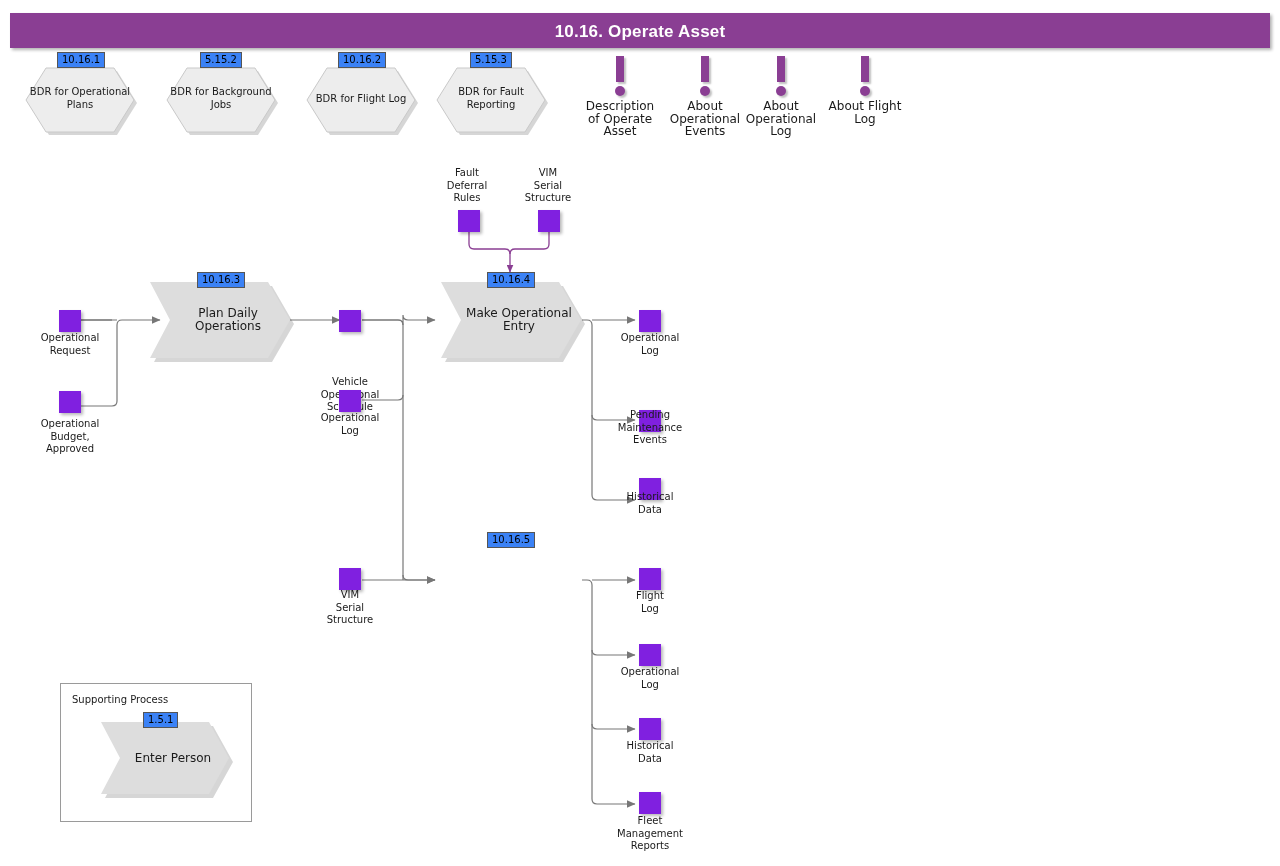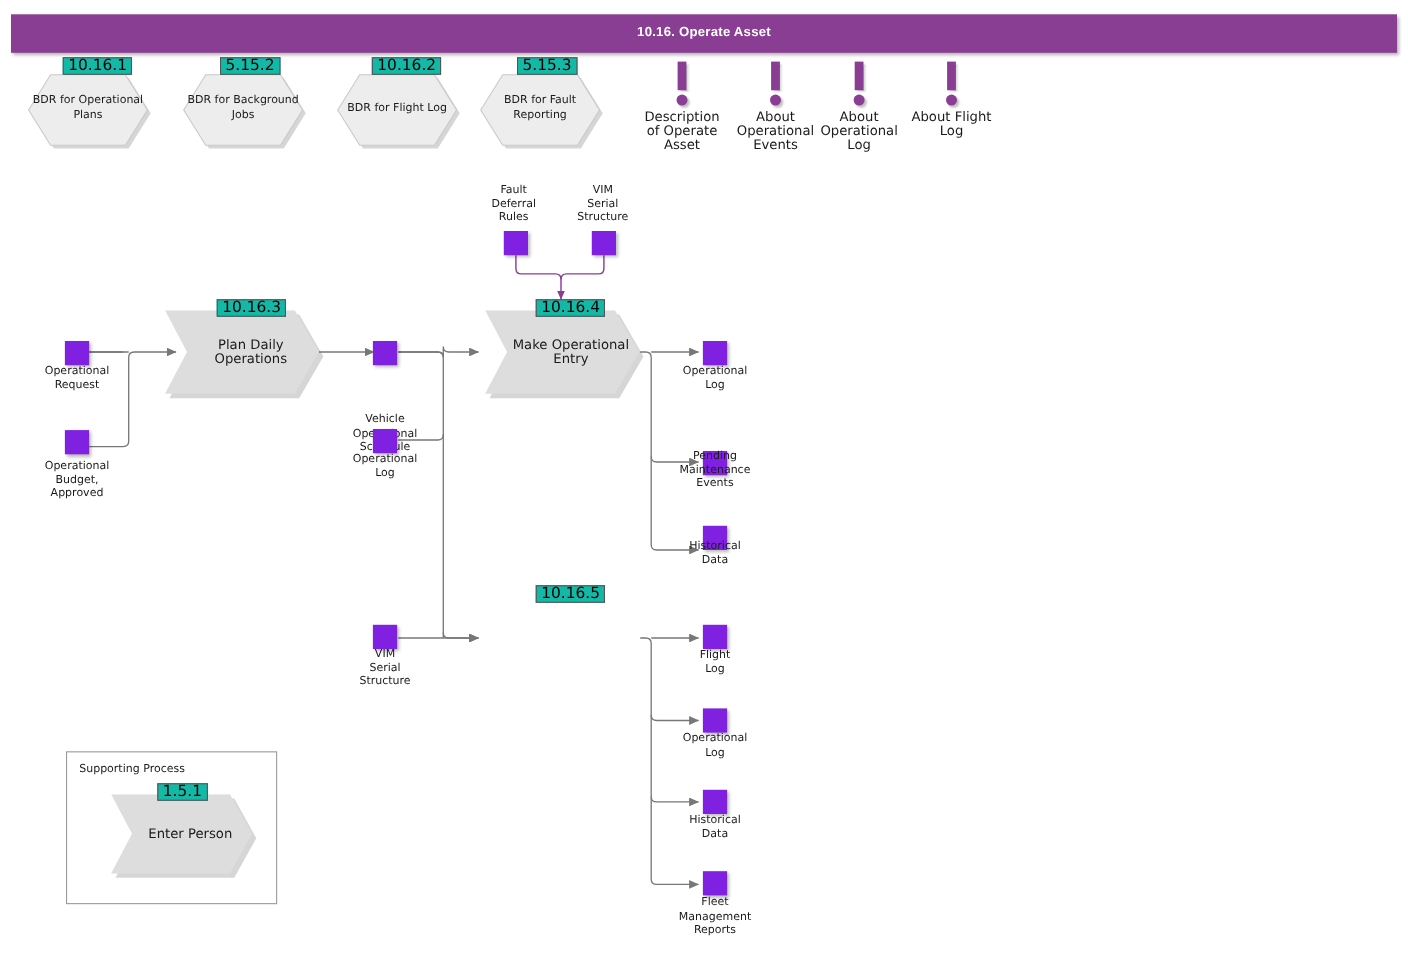--- a/index.html
+++ b/index.html
@@ -31,21 +31,21 @@
     background: #8A3E93;
     box-shadow: 2px 2px 3px rgba(0,0,0,0.30);
   }
   .titlebar-text {
     position: absolute;
     left: 0;
     right: 0;
     top: 9px;
     text-align: center;
     color: #ffffff;
-    font-size: 12px;
+    font-size: 17px;
     font-weight: bold;
     letter-spacing: 0.2px;
     font-family: "Liberation Sans", sans-serif;
   }
 
   
   #wires {
     position: absolute;
     left: 0;
     top: 0;
@@ -78,23 +78,23 @@
     justify-content: center;
     text-align: center;
     font-size: 10px;
     line-height: 13px;
     color: #1a1a1a;
   }
 
   
   .idtag {
     position: absolute;
-    background: #14b8a6;
+    background: #3b82f6;
     border: 1px solid #555555;
-    font-size: 14px;
+    font-size: 10px;
     line-height: 12px;
     padding: 1px 4px 1px 4px;
     color: #000000;
     white-space: nowrap;
     z-index: 6;
     font-family: "DejaVu Sans", sans-serif;
   }
 
   
   .chev {

